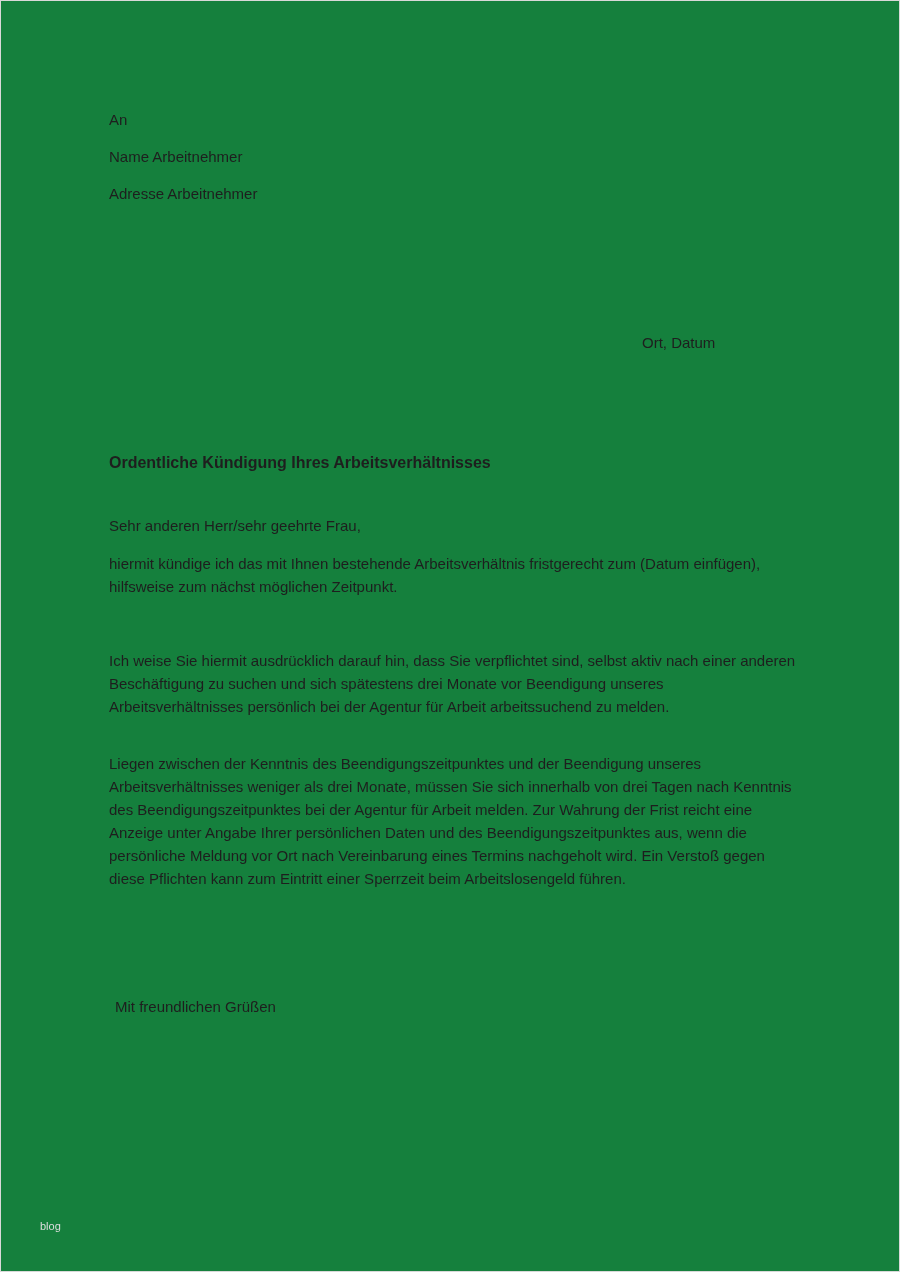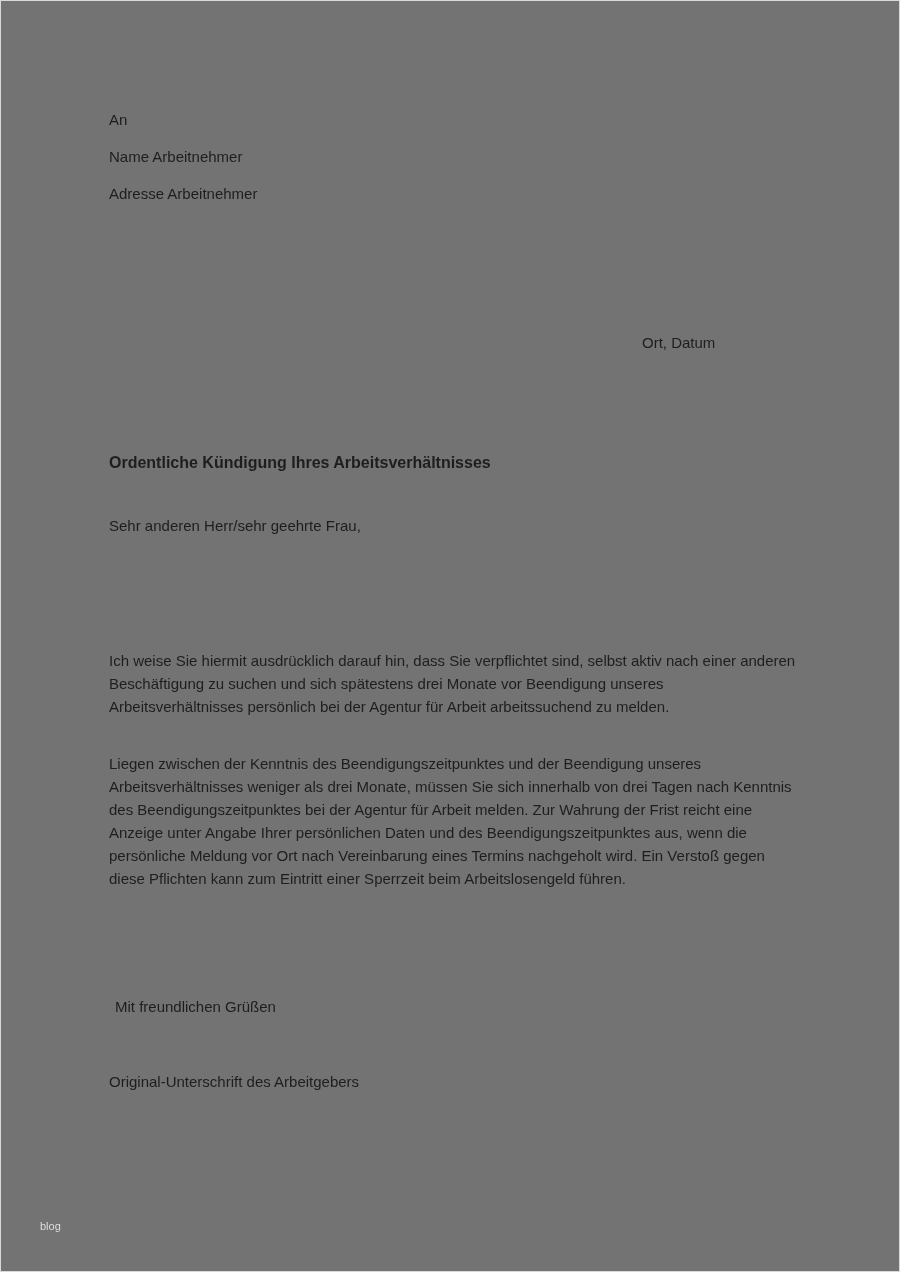--- a/index.html
+++ b/index.html
@@ -4,21 +4,21 @@
 <style>
   html, body {
     margin: 0;
     padding: 0;
     background: #ffffff;
   }
   .page {
     position: relative;
     width: 900px;
     height: 1272px;
-    background: #737373;
+    background: #15803d;
     border: 1px solid #d9d9d9;
     box-sizing: border-box;
     font-family: "Liberation Sans", "DejaVu Sans", sans-serif;
     color: #1e1e1e;
     font-size: 15px;
     line-height: 23px;
     overflow: hidden;
   }
   .abs { position: absolute; }
   .recipient-line { left: 108px; width: 400px; }
@@ -56,24 +56,24 @@
   <div class="abs recipient-line line2">Name Arbeitnehmer</div>
 
   <div class="abs recipient-line line3">Adresse Arbeitnehmer</div>
 
   <div class="abs date-line">Ort, Datum</div>
 
   <div class="abs subject">Ordentliche Kündigung Ihres Arbeitsverhältnisses</div>
 
   <div class="abs salutation">Sehr anderen Herr/sehr geehrte Frau,</div>
 
+  <div class="abs para para1">hiermit kündige ich das mit Ihnen bestehende Arbeitsverhältnis fristgerecht zum (Datum einfügen), hilfsweise zum nächst möglichen Zeitpunkt.</div>
 
   <div class="abs para para2">Ich weise Sie hiermit ausdrücklich darauf hin, dass Sie verpflichtet sind, selbst aktiv nach einer anderen Beschäftigung zu suchen und sich spätestens drei Monate vor Beendigung unseres Arbeitsverhältnisses persönlich bei der Agentur für Arbeit arbeitssuchend zu melden.</div>
 
   <div class="abs para para3">Liegen zwischen der Kenntnis des Beendigungszeitpunktes und der Beendigung unseres Arbeitsverhältnisses weniger als drei Monate, müssen Sie sich innerhalb von drei Tagen nach Kenntnis des Beendigungszeitpunktes bei der Agentur für Arbeit melden. Zur Wahrung der Frist reicht eine Anzeige unter Angabe Ihrer persönlichen Daten und des Beendigungszeitpunktes aus, wenn die persönliche Meldung vor Ort nach Vereinbarung eines Termins nachgeholt wird. Ein Verstoß gegen diese Pflichten kann zum Eintritt einer Sperrzeit beim Arbeitslosengeld führen.</div>
 
   <div class="abs closing">Mit freundlichen Grüßen</div>
 
-  <div class="abs signature">Original-Unterschrift des Arbeitgebers</div>
 
   <div class="abs watermark">blog</div>
 
 </div>
 
 </body></html>

